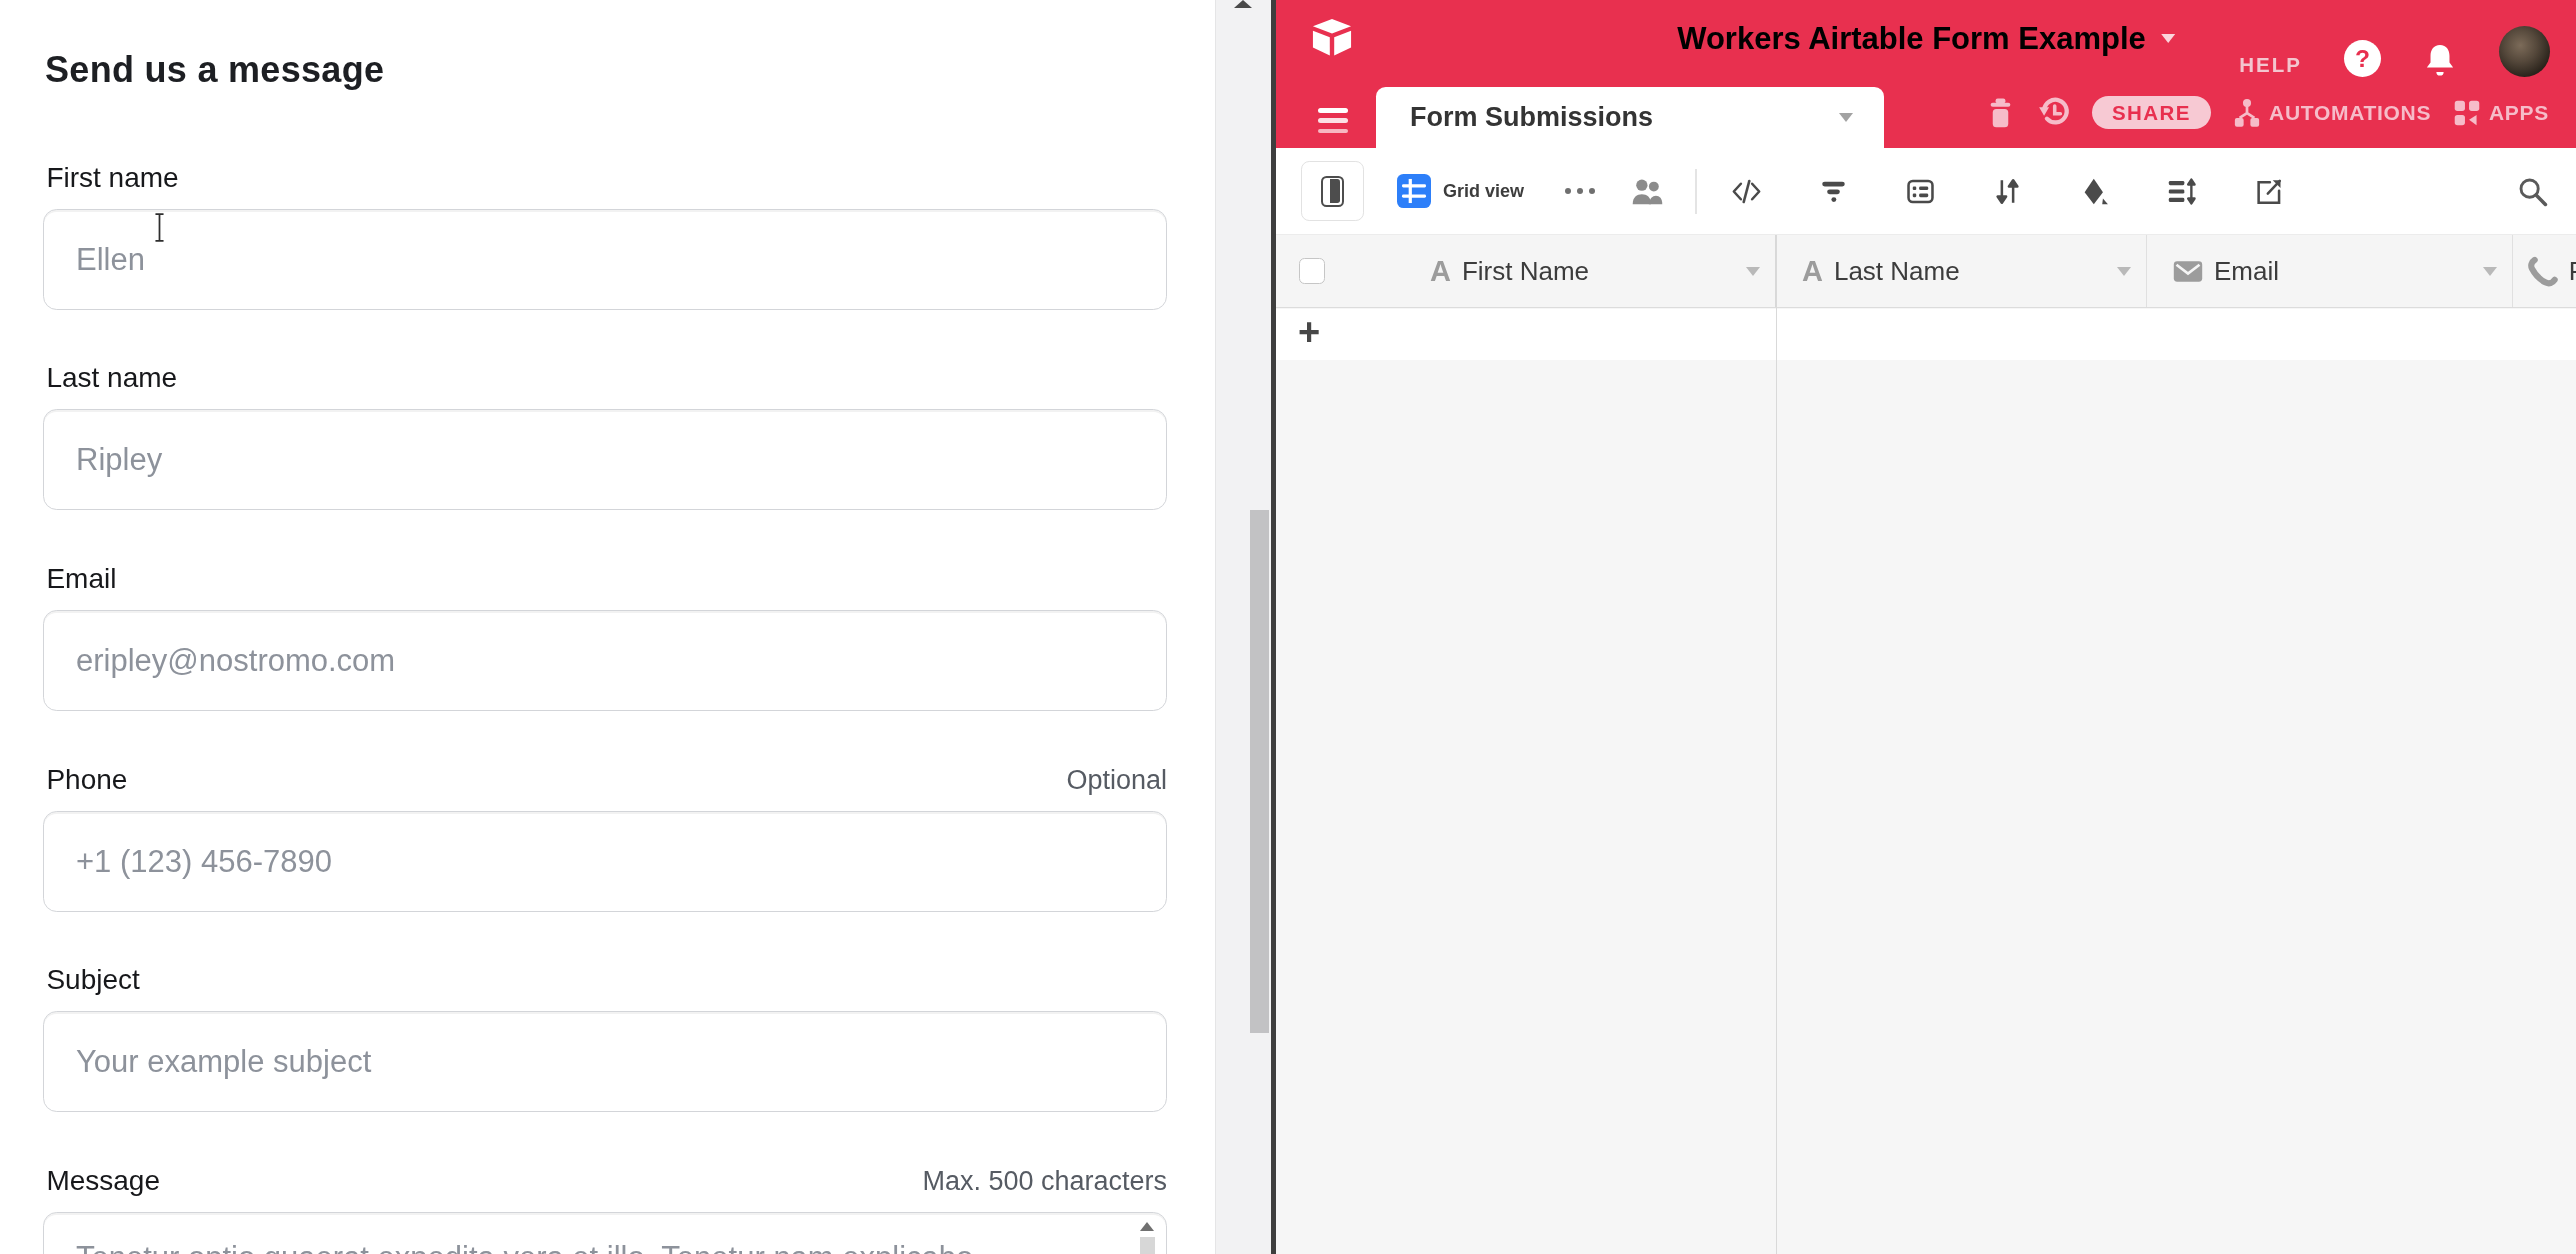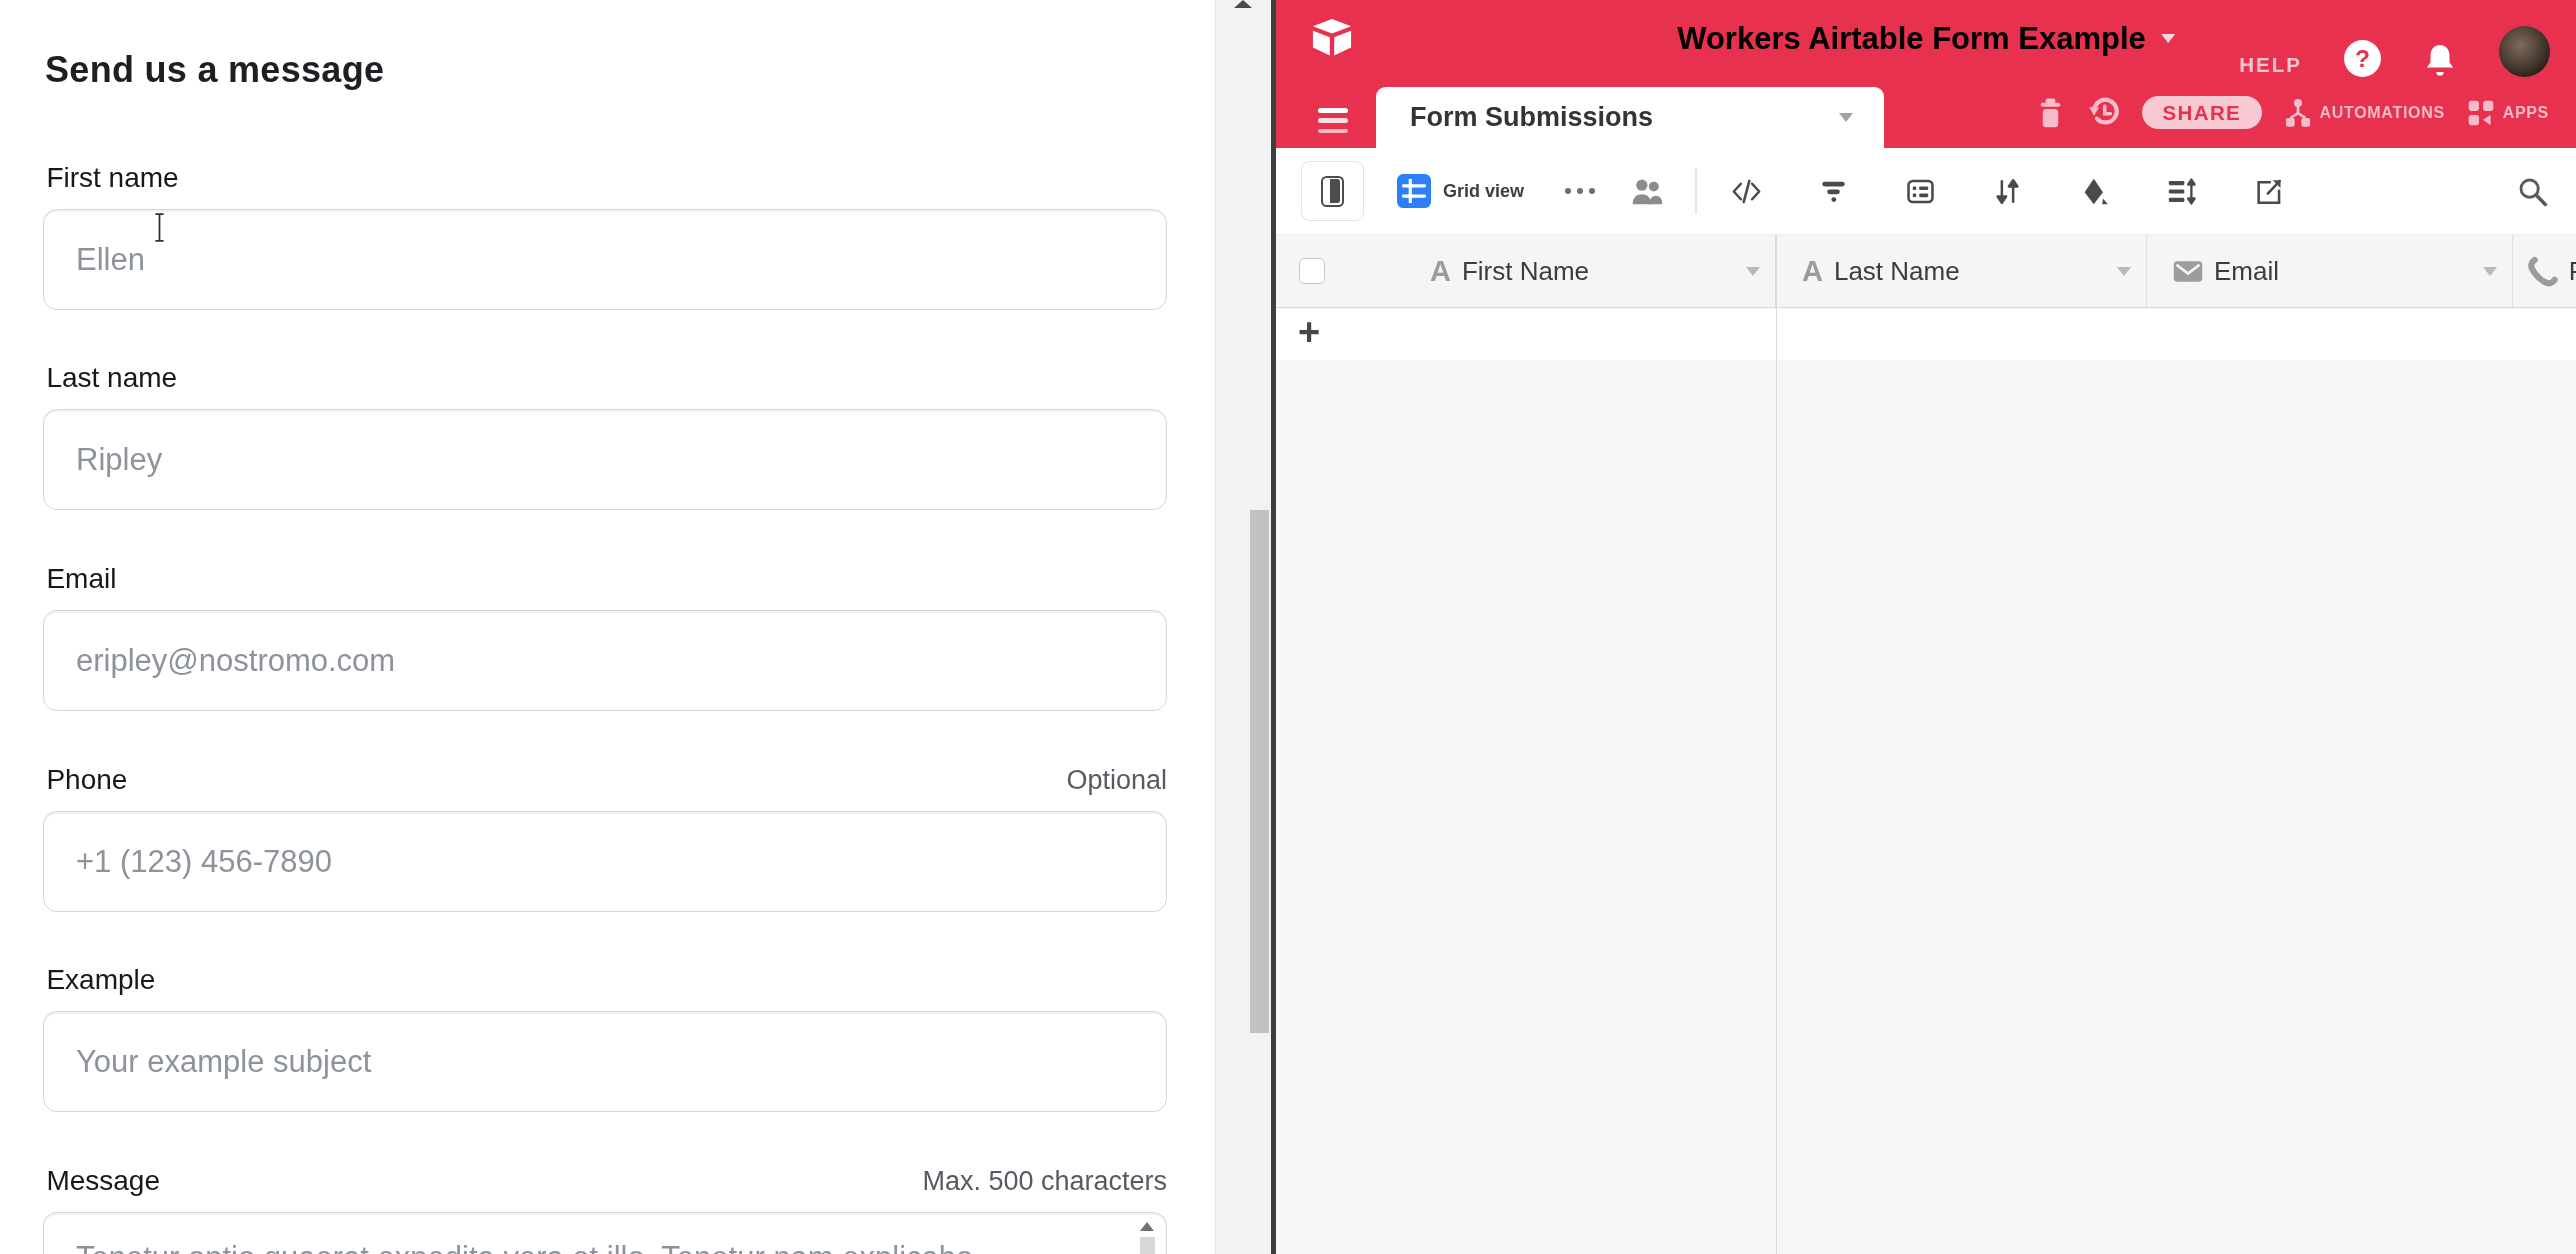--- a/index.html
+++ b/index.html
@@ -67,21 +67,21 @@
   .at-tabbar { position:absolute; top:77px; left:0; right:0; height:71px; background:#e8304f; }
   .hamburger { position:absolute; left:42px; top:31px; display:flex; flex-direction:column; gap:5.5px; }
   .hamburger span { width:30px; height:4.8px; border-radius:2.7px; background:#fff; }
   .hamburger span:nth-child(2){ background:rgba(255,255,255,.85); }
   .hamburger span:nth-child(3){ background:rgba(255,255,255,.65); }
   .at-tab { position:absolute; left:100px; top:10.2px; width:508px; height:61px; background:#fff; border-radius:9.6px 9.6px 0 0; display:flex; align-items:center; }
   .at-tab-name { font-size:27px; font-weight:bold; color:#343434; margin-left:34px; }
   .caret-gray { width:0; height:0; border-left:7.5px solid transparent; border-right:7.5px solid transparent; border-top:9px solid #a2a2a2; margin-left:auto; margin-right:31px; }
   .at-tabbar-right { position:absolute; right:27px; top:0; height:71px; display:flex; align-items:center; gap:21px; }
   .share-pill { height:33px; padding:0 20.5px; border-radius:18px; background:#f7c9d3; color:#e8304f; font-size:20.5px; font-weight:bold; letter-spacing:1.4px; display:flex; align-items:center; }
-  .pink-group { display:flex; align-items:center; gap:6.8px; color:#f6bcc9; font-size:16px; font-weight:bold; letter-spacing:0.7px; }
+  .pink-group { display:flex; align-items:center; gap:6.8px; color:#f6bcc9; font-size:21px; font-weight:bold; letter-spacing:0.7px; }
 
   
   .at-viewbar { position:absolute; top:148px; left:0; right:0; height:87px; background:#fff; border-bottom:1.4px solid #ececec; display:flex; align-items:center; }
   .panel-toggle { margin-left:24.6px; width:63px; height:60px; border:1.4px solid #e2e2e2; border-radius:8.2px; background:#fff; display:flex; align-items:center; justify-content:center; }
   .pt-icon { position:relative; width:23px; height:31px; border:2px solid #4d4d4d; border-radius:5.5px; background:#fff; }
   .pt-icon::after { content:""; position:absolute; top:1.4px; right:1.4px; bottom:1.4px; width:10.2px; background:#4d4d4d; border-radius:0 2.7px 2.7px 0; }
   .gridview-btn { margin-left:33px; display:flex; align-items:center; gap:12.3px; }
   .view-name { font-size:18px; font-weight:600; color:#3d3d3d; }
   .dots-btn { margin-left:41px; display:flex; gap:6.1px; }
   .dots-btn i { width:6.1px; height:6.1px; border-radius:50%; background:#6f6f6f; }
@@ -147,21 +147,21 @@
   <div class="field f4">
     <div class="field-head">
       <span class="field-label">Phone</span>
       <span class="field-hint">Optional</span>
     </div>
     <input class="fi" type="text" placeholder="+1 (123) 456-7890" style="">
   </div>
 
   <div class="field f5">
     <div class="field-head">
-      <span class="field-label">Example</span>
+      <span class="field-label">Subject</span>
       <span class="field-hint"></span>
     </div>
     <input class="fi" type="text" placeholder="Your example subject" style="">
   </div>
 
   <div class="field f6">
     <div class="field-head">
       <span class="field-label">Message</span>
       <span class="field-hint">Max. 500 characters</span>
     </div>

